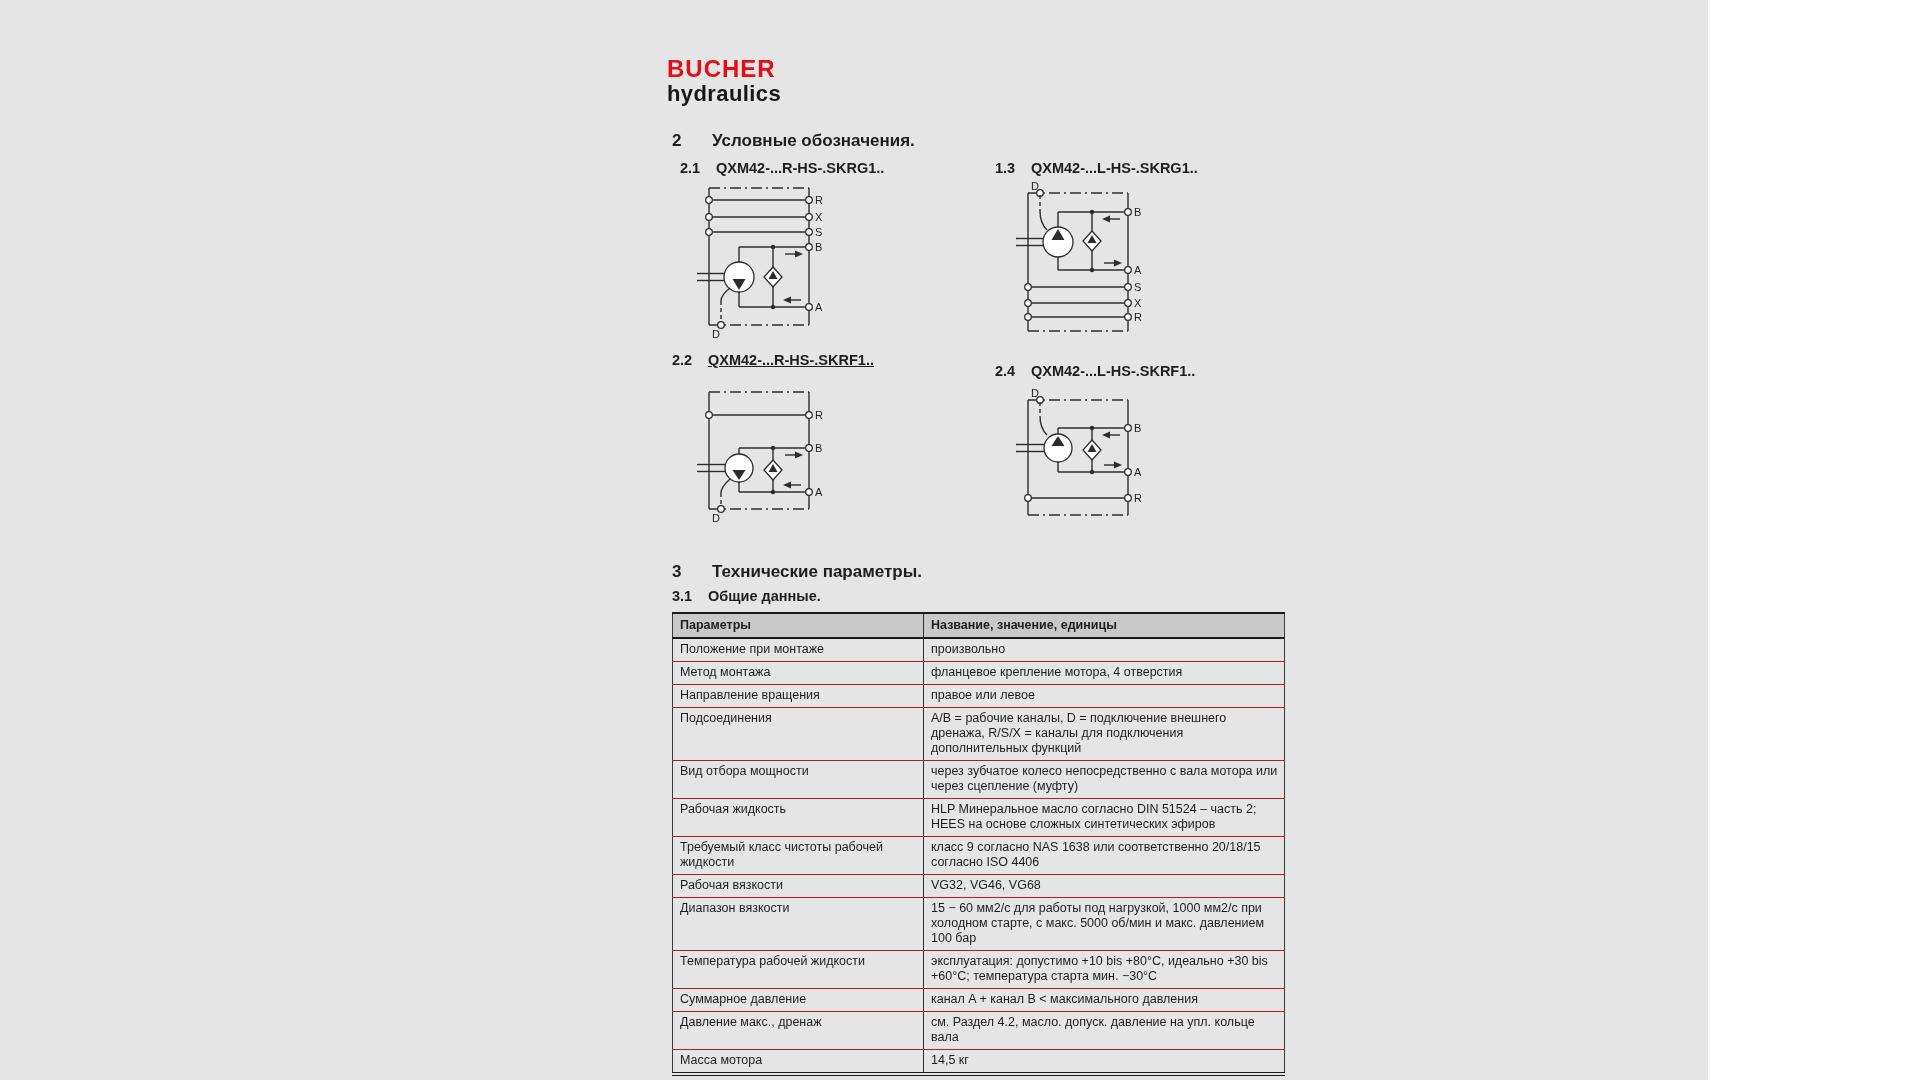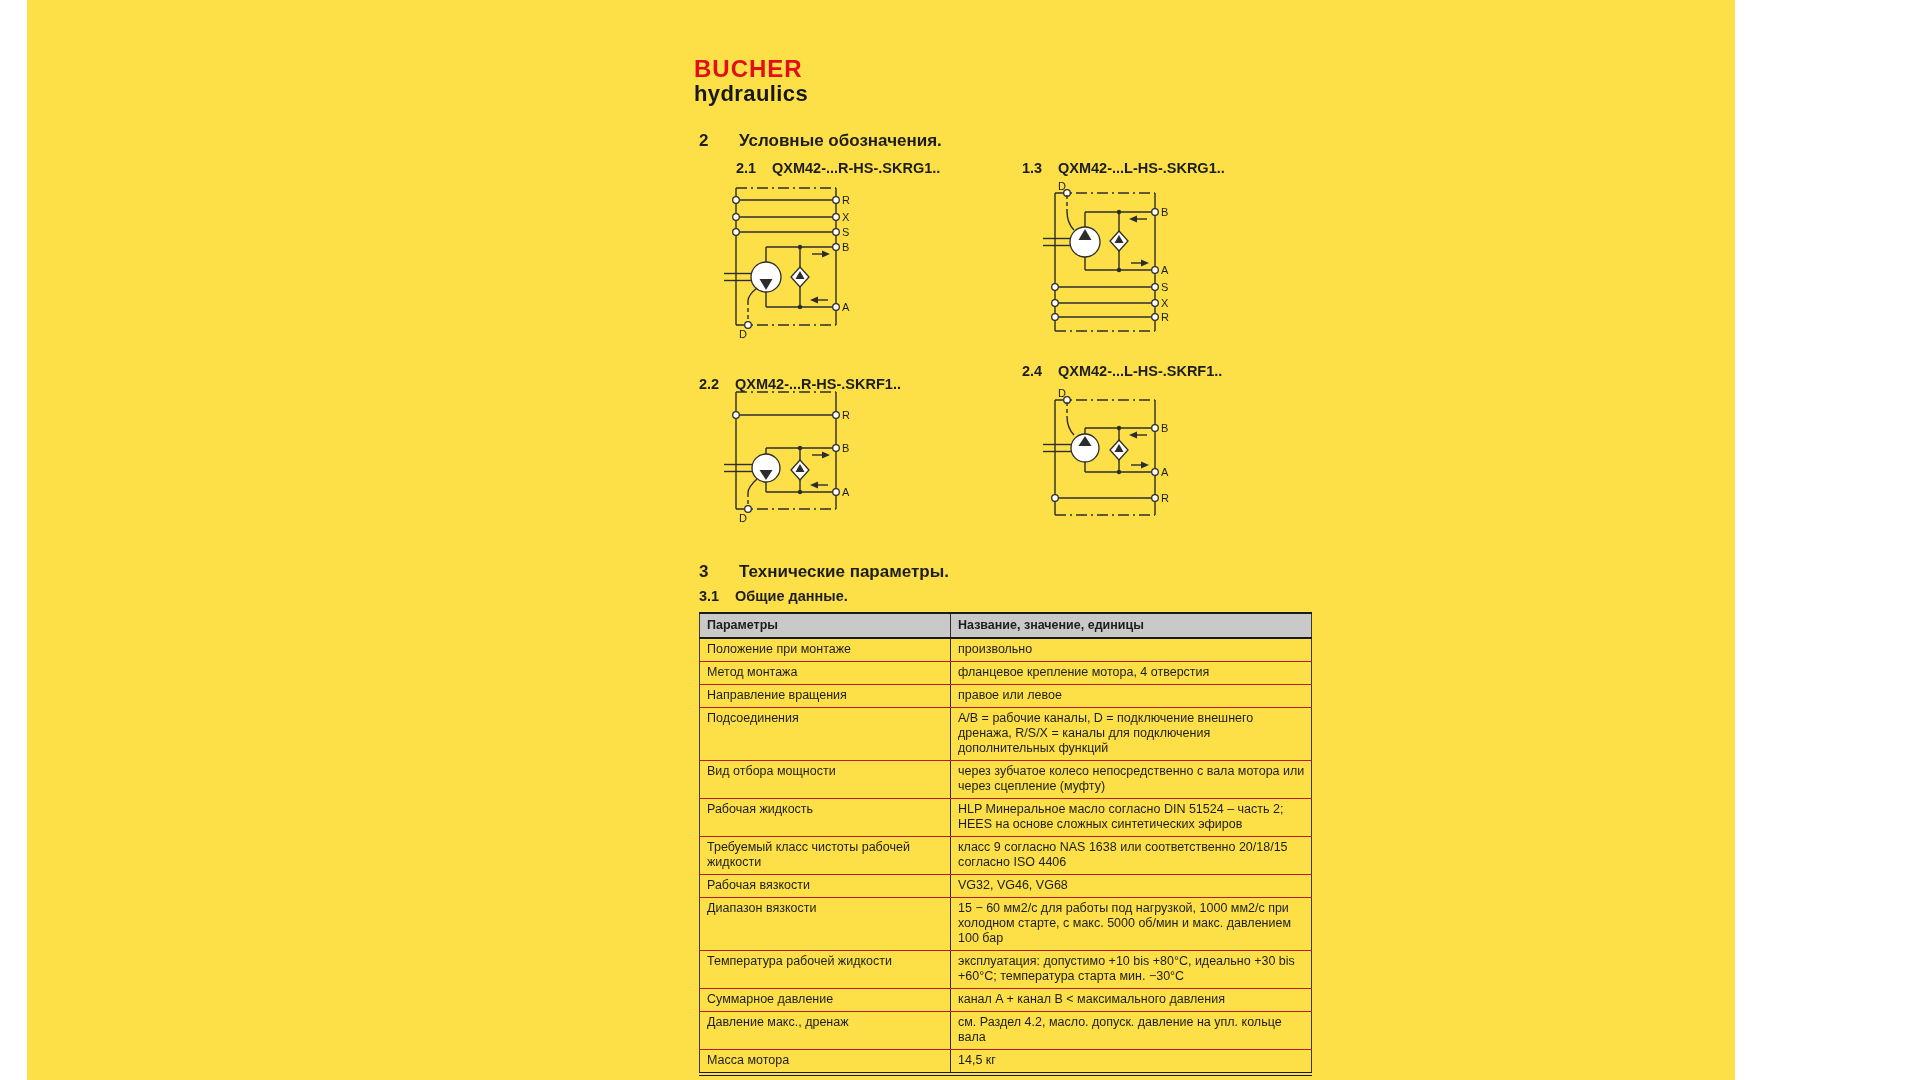--- a/index.html
+++ b/index.html
@@ -1,17 +1,17 @@
 <!DOCTYPE html>
 <html><head>
 <meta charset="utf-8">
 <style>
   html,body{margin:0;padding:0;background:#ffffff;}
-  .page{position:relative;width:1708px;height:1080px;background:#fde047;overflow:hidden;
-        font-family:"Liberation Sans","DejaVu Sans",sans-serif;color:#1d1d1d;margin-left:27px;}
+  .page{position:relative;width:1708px;height:1080px;background:#e5e5e5;overflow:hidden;
+        font-family:"Liberation Sans","DejaVu Sans",sans-serif;color:#1d1d1d;}
   
   .logo{position:absolute;left:667px;top:57px;line-height:1;}
   .logo-bucher{font-size:24px;font-weight:800;letter-spacing:1px;color:#e10f17;}
   .logo-hydraulics{font-size:22px;font-weight:700;letter-spacing:0.4px;color:#181818;margin-top:2px;}
   
   .h2{position:absolute;font-size:17px;font-weight:700;white-space:nowrap;}
   .h2 .num{display:inline-block;width:40px;}
   .sub{position:absolute;font-size:14.5px;font-weight:700;white-space:nowrap;}
   .sub .num{display:inline-block;width:36px;}
   
@@ -44,27 +44,27 @@
 
   <div class="logo">
     <div class="logo-bucher">BUCHER</div>
     <div class="logo-hydraulics">hydraulics</div>
   </div>
 
   <div class="h2" style="left:672px;top:131px;">
     <span class="num">2</span><span>Условные обозначения.</span>
   </div>
 
-  <div class="sub" style="left:709px;top:160px;">
+  <div class="sub" style="left:680px;top:160px;">
     <span class="num">2.1</span><span>QXM42-...R-HS-.SKRG1..</span>
   </div>
   <div class="sub" style="left:995px;top:160px;">
     <span class="num">1.3</span><span>QXM42-...L-HS-.SKRG1..</span>
   </div>
-  <div class="sub" style="left:672px;top:376px;">
+  <div class="sub" style="left:672px;top:352px;text-decoration:underline;">
     <span class="num">2.2</span><span>QXM42-...R-HS-.SKRF1..</span>
   </div>
   <div class="sub" style="left:995px;top:363px;">
     <span class="num">2.4</span><span>QXM42-...L-HS-.SKRF1..</span>
   </div>
 
   <svg class="dg" style="left:697px;top:185px;" width="136" height="158" viewBox="0 0 136 158">
     <line class="dd" x1="12" y1="3" x2="112" y2="3"></line>
     <line x1="12" y1="3" x2="12" y2="140"></line>
     <line x1="112" y1="3" x2="112" y2="140"></line>

